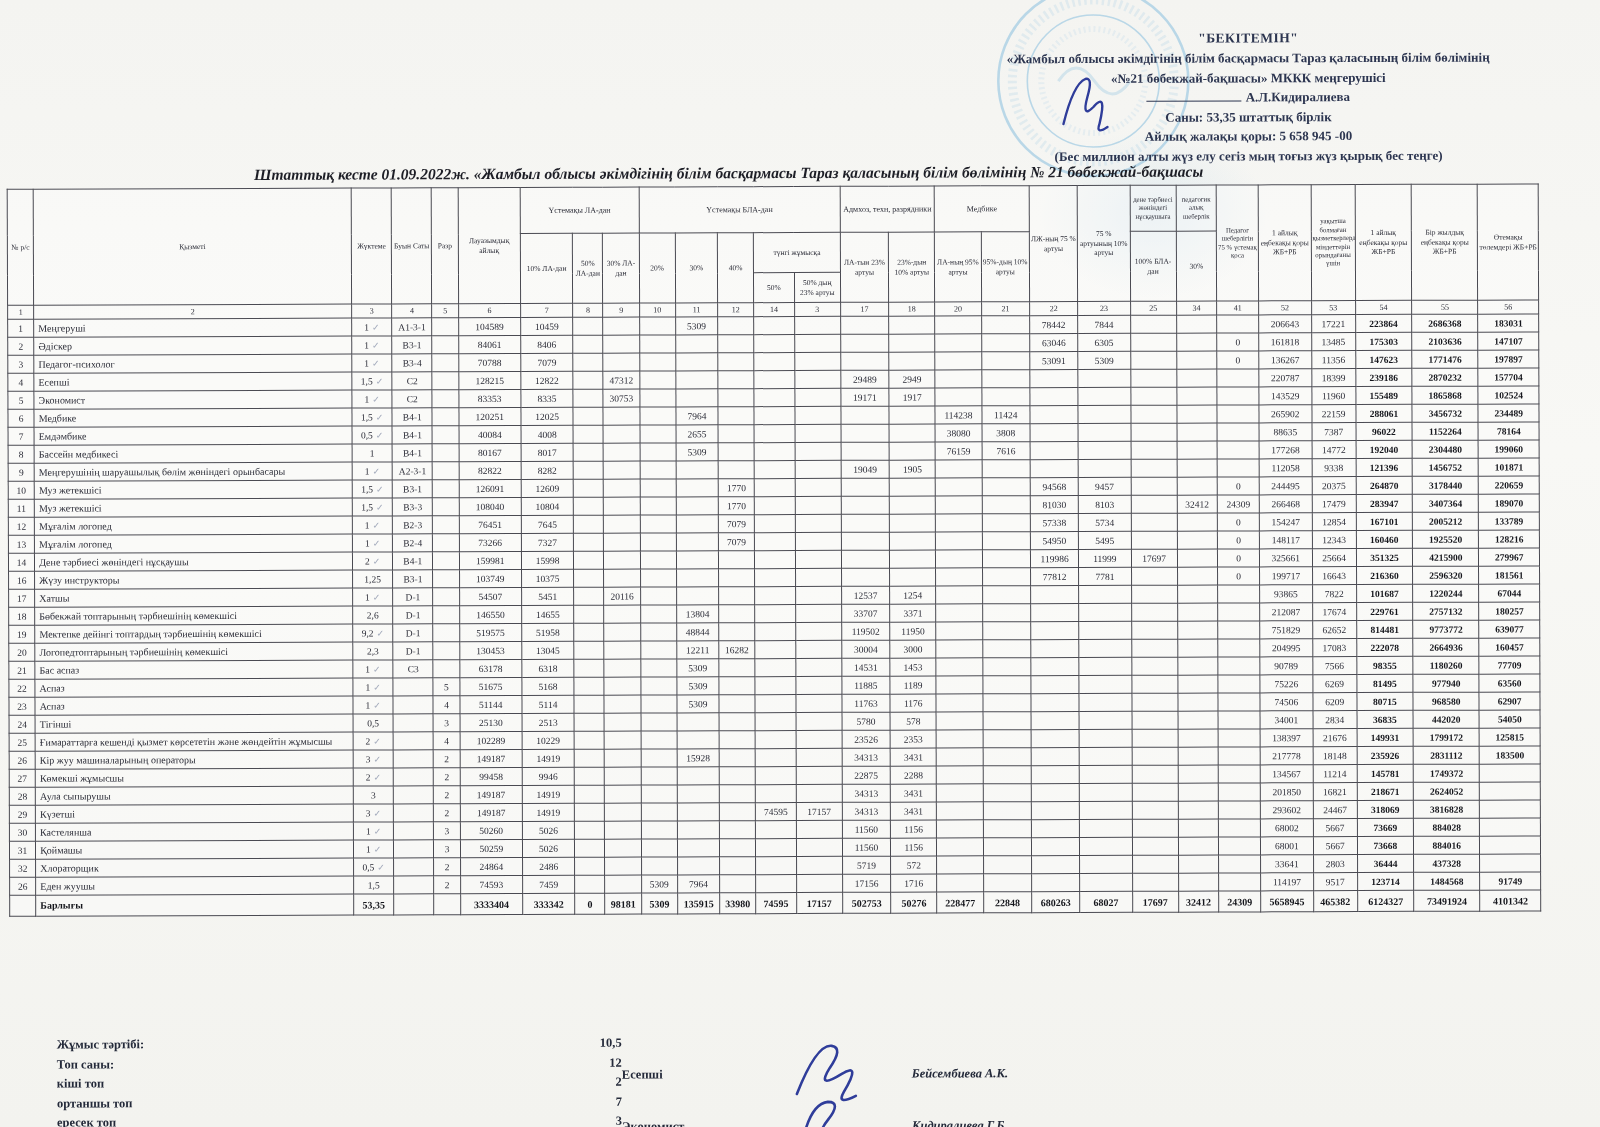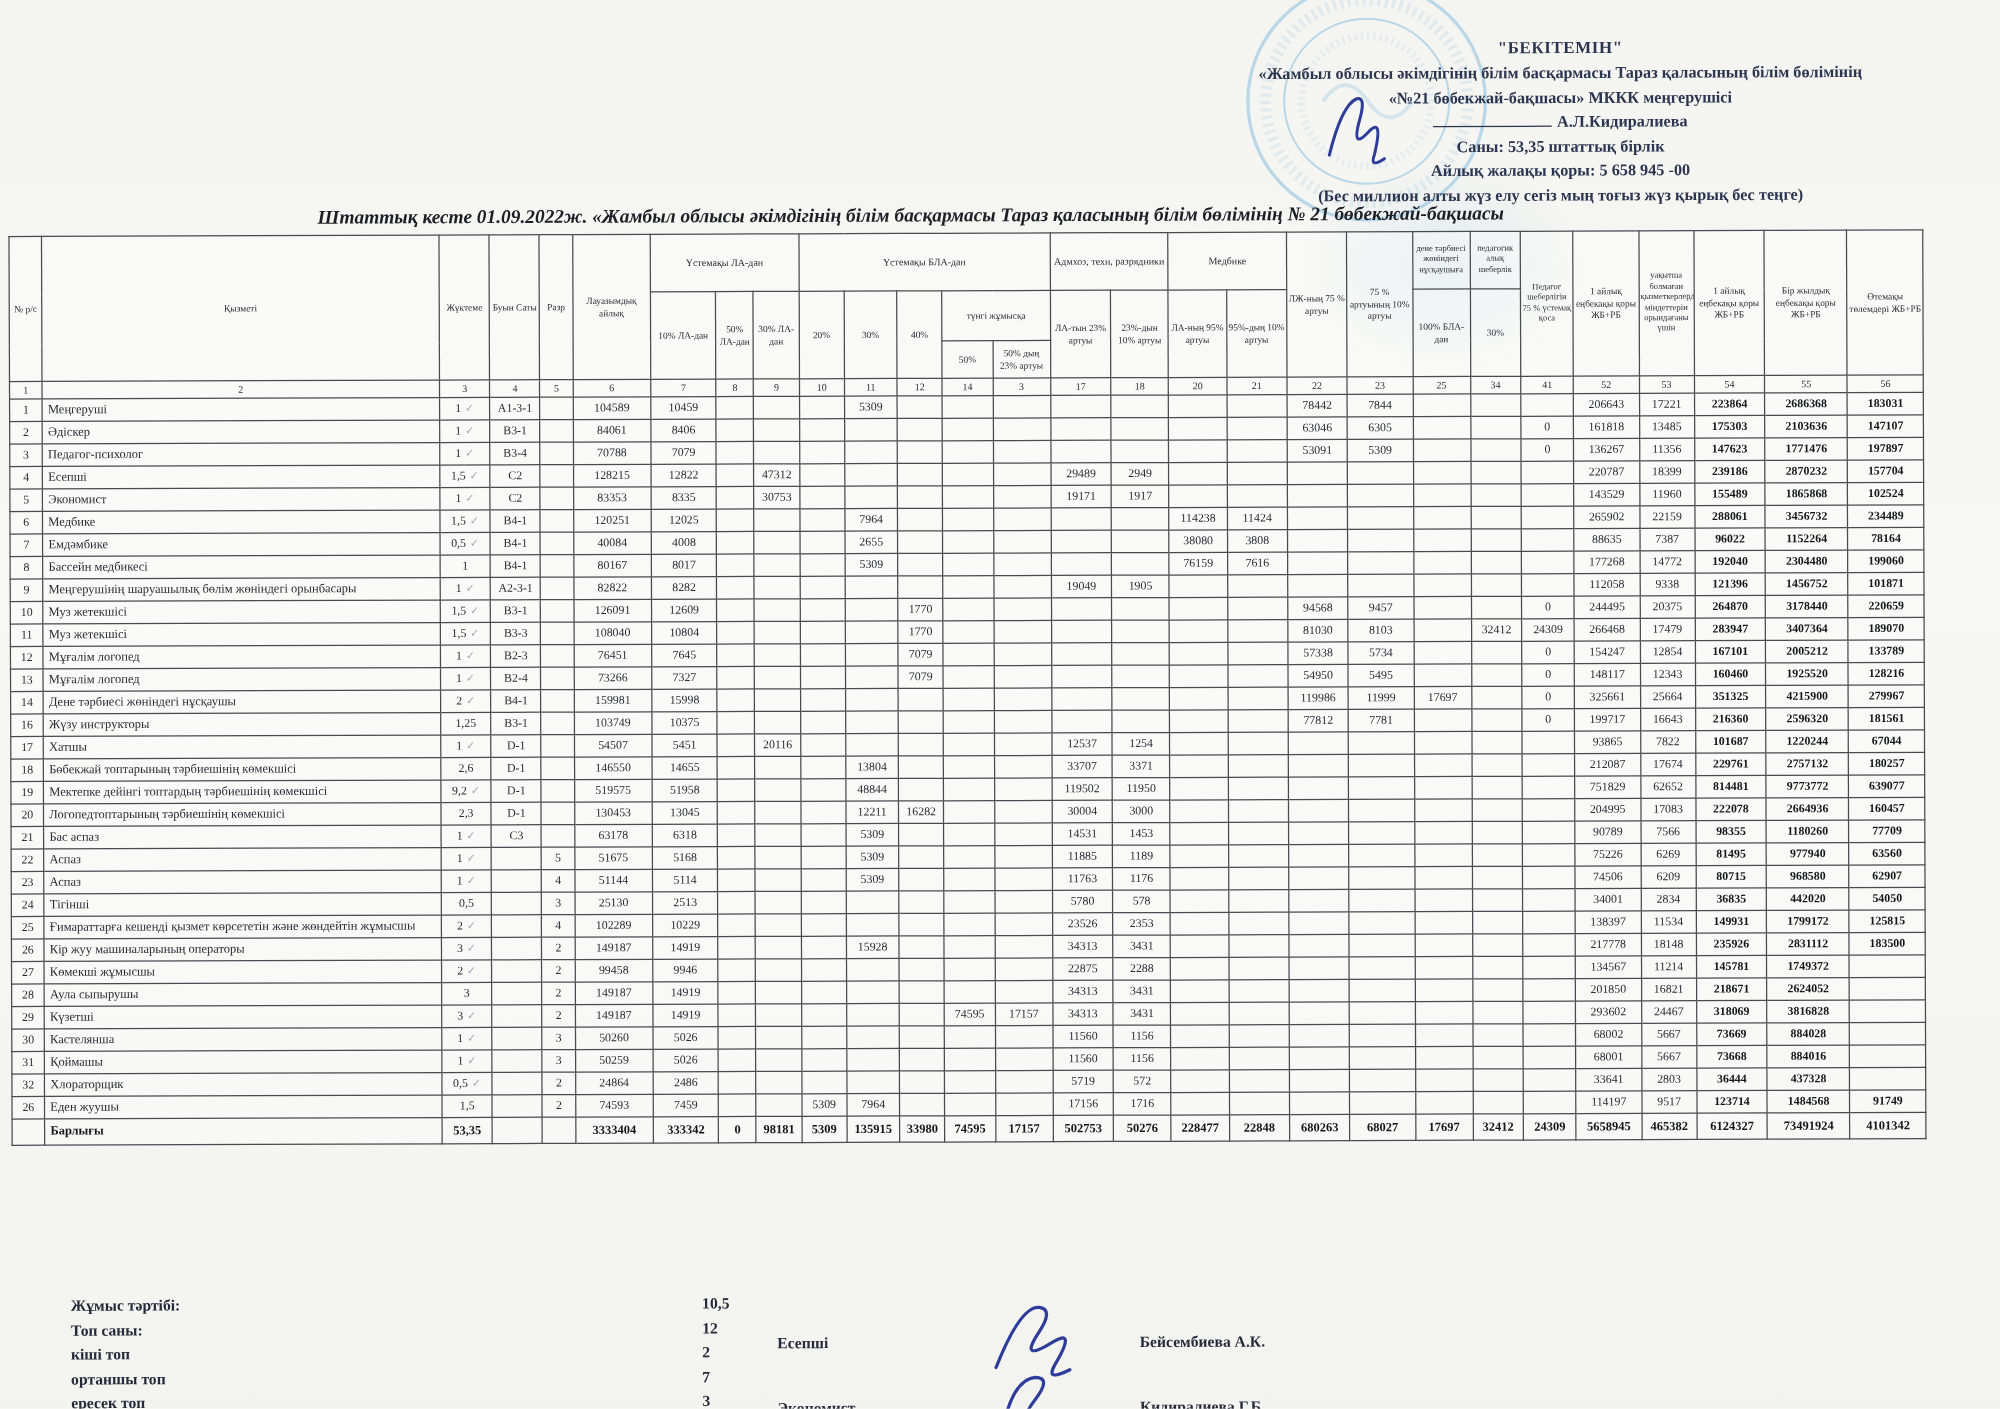--- a/index.html
+++ b/index.html
@@ -33,27 +33,27 @@
   thead tr.nums th{font-size:8px;height:13px;padding:0;}
   td{font-size:9.5px;text-align:center;padding:1px 2px;white-space:nowrap;color:#2a2b36;height:15px;}
   td.pos{text-align:left;padding-left:4px;font-size:10px;white-space:normal;line-height:1.12;}
   td.b{font-weight:bold;color:#15161c;}
   tr.totals td{font-weight:bold;font-size:10px;color:#15161c;height:18px;}
   .chk{color:#8e97ad;font-size:9px;margin-left:3px;opacity:.8;font-family:"DejaVu Sans",sans-serif;}
   
   .footer-stats{position:absolute;left:55px;top:1035px;z-index:2;font-size:12.5px;font-weight:bold;color:#242a3a;}
   .srow{display:flex;margin-bottom:4.5px;}
   .srow .lbl{width:505px;}
-  .srow .val{width:60px;text-align:left;}
+  .srow .val{width:60px;text-align:right;}
   .signers{position:absolute;left:620px;top:1048px;z-index:2;font-size:12.5px;font-weight:bold;color:#242a3a;}
   .signer{display:flex;align-items:center;height:52px;}
   .signer .role{width:110px;}
   .signer .sig{width:180px;height:52px;position:relative;}
   .signer .sig svg{position:absolute;left:40px;top:-14px;}
-  .signer .name{width:200px;}
+  .signer .name{width:200px;font-style:italic;}
 </style>
 </head>
 <body>
 
 <div class="page">
 
   <div class="stamp-wash"></div>
   <svg class="stamp" viewBox="0 0 220 220">
     <circle cx="110" cy="110" r="95" fill="none" stroke="#9ec9e2" stroke-width="2.6" opacity=".8"></circle>
     <circle cx="110" cy="110" r="66" fill="none" stroke="#9ec9e2" stroke-width="1.6" opacity=".8"></circle>
@@ -891,21 +891,21 @@
             <td>23526</td>
             <td>2353</td>
             <td></td>
             <td></td>
             <td></td>
             <td></td>
             <td></td>
             <td></td>
             <td></td>
             <td>138397</td>
-            <td>11534</td>
+            <td>21676</td>
             <td class="b">149931</td>
             <td class="b">1799172</td>
             <td class="b">125815</td>
           </tr>
           <tr>
             <td>26</td>
             <td class="pos">Кір жуу машиналарының операторы</td>
             <td>3<span class="chk">✓</span></td>
             <td></td>
             <td>2</td>

